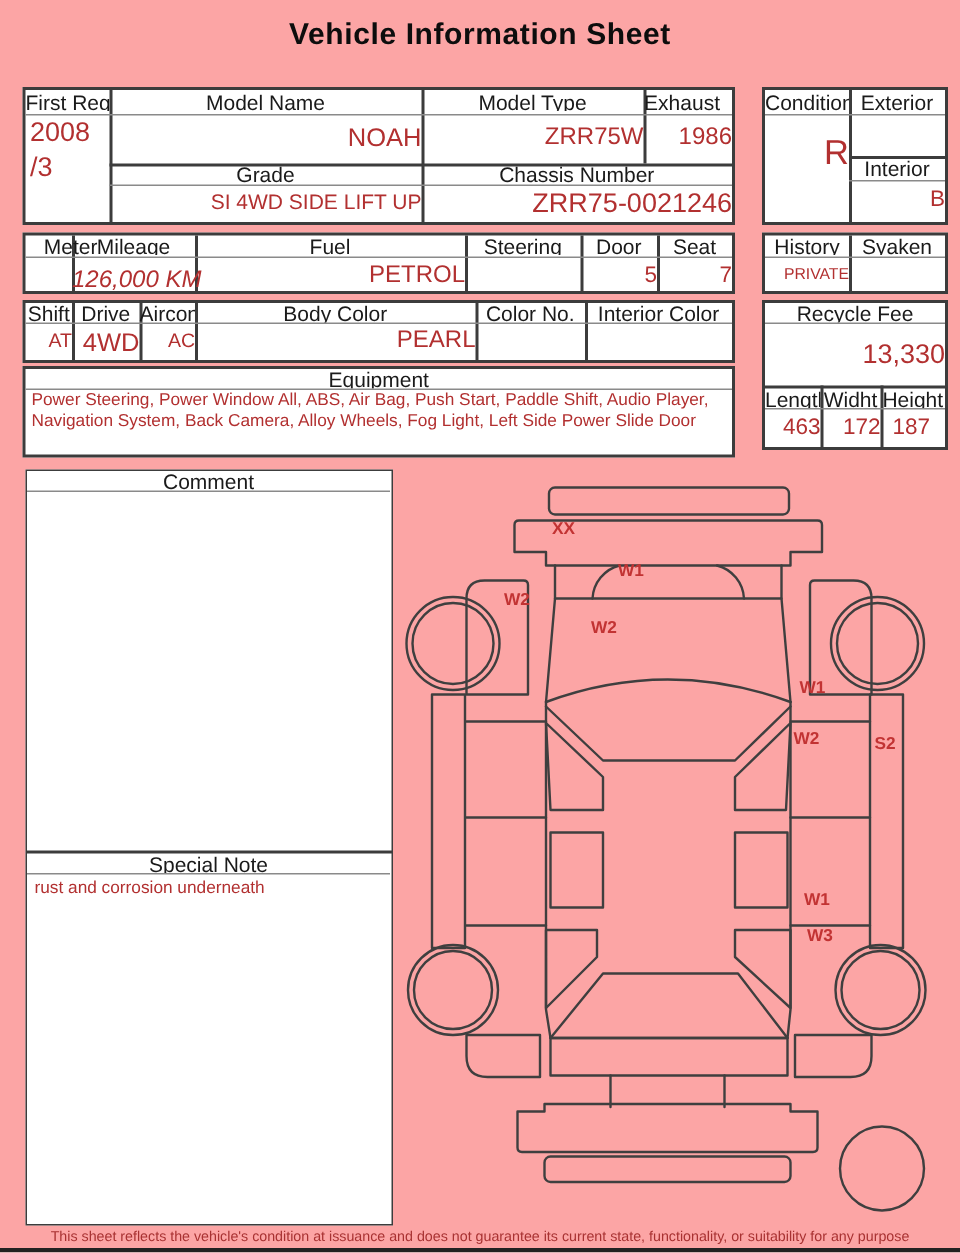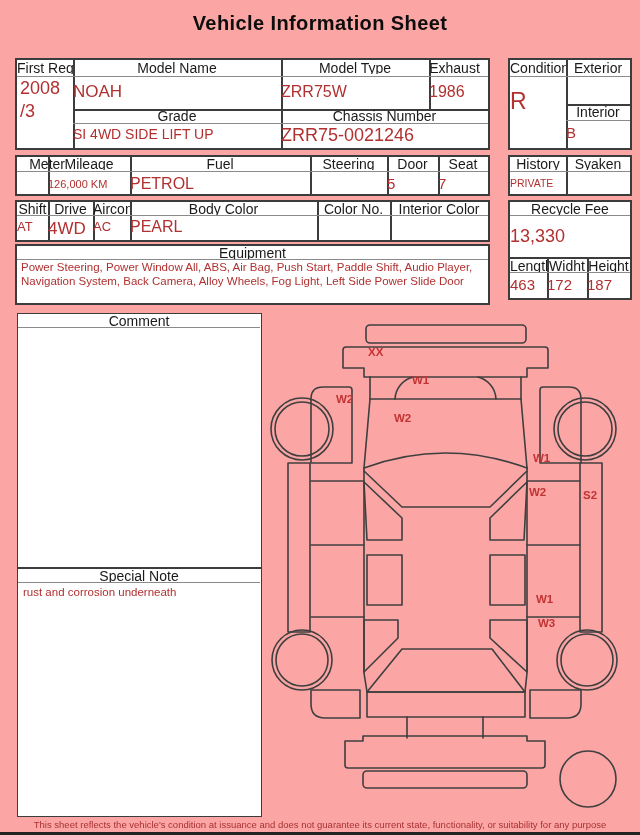--- a/index.html
+++ b/index.html
@@ -12,21 +12,21 @@
   .title {
     position:absolute; top:12px; left:0; width:640px; text-align:center;
     font-size:20px; font-weight:600; letter-spacing:0.4px; color:#0d0d0d;
   }
   .box { position:absolute; border:2px solid #3c3c3c; background:#fff; }
   .thin { border-width:1.5px; }
   .vl { position:absolute; width:2px; background:#3c3c3c; }
   .hl { position:absolute; height:2px; background:#3c3c3c; }
   .ul { position:absolute; height:1px; background:#8a8a8a; }
   .lbl { position:absolute; font-size:14px; color:#1a1a1a; text-align:center; line-height:12px; white-space:nowrap; overflow:hidden; }
-  .val { position:absolute; color:#b23030; text-align:left; white-space:nowrap; }
+  .val { position:absolute; color:#b23030; text-align:right; white-space:nowrap; }
   .big { font-size:16px; }
   .disclaimer {
     position:absolute; top:819px; left:0; width:640px; text-align:center;
     font-size:9.5px; color:#a83232;
   }
   .bottom-edge { position:absolute; left:0; top:832px; width:640px; height:3px; background:#222; }
   svg.diagram { position:absolute; left:268px; top:315px; }
   svg.diagram .ln { fill:none; stroke:#3f3f3f; stroke-width:1.6; stroke-linejoin:round; stroke-linecap:round; }
   svg.diagram text.mark {
     fill:#c23333; font-size:11.5px; font-weight:600;
@@ -55,21 +55,21 @@
       <div>2008</div>
       <div>/3</div>
     </div>
 
     <div class="lbl" style="left:56px;top:2px;width:208px;">Model Name</div>
     <div class="val" style="left:56px;top:22px;width:208px;font-size:17px;">NOAH</div>
 
     <div class="lbl" style="left:264px;top:2px;width:148px;">Model Type</div>
     <div class="val big" style="left:264px;top:23px;width:148px;">ZRR75W</div>
 
-    <div class="lbl" style="left:412px;top:2px;width:51px;">Exhaust</div>
+    <div class="lbl" style="left:412px;top:2px;width:51px;text-align:right;">Exhaust</div>
     <div class="val big" style="left:412px;top:23px;width:59px;">1986</div>
 
     <div class="lbl" style="left:56px;top:50px;width:208px;">Grade</div>
     <div class="val" style="left:56px;top:66px;width:208px;font-size:14px;">SI 4WD SIDE LIFT UP</div>
 
     <div class="lbl" style="left:264px;top:50px;width:207px;">Chassis Number</div>
     <div class="val" style="left:264px;top:65px;width:207px;font-size:18px;">ZRR75-0021246</div>
   </div>
 
   <div class="box" style="left:508px;top:58px;width:124px;height:92px;">
@@ -92,21 +92,21 @@
     <div class="vl" style="left:370px;top:0;height:37px;"></div>
     <div class="vl" style="left:421px;top:0;height:37px;"></div>
     <div class="ul" style="left:0;top:14px;width:471px;"></div>
     <div class="lbl" style="left:0;top:1px;width:48px;text-align:right;">Meter</div>
     <div class="lbl" style="left:31px;top:1px;width:82px;">Mileage</div>
     <div class="lbl" style="left:113px;top:1px;width:180px;">Fuel</div>
     <div class="lbl" style="left:293px;top:1px;width:77px;">Steering</div>
     <div class="lbl" style="left:370px;top:1px;width:51px;">Door</div>
     <div class="lbl" style="left:421px;top:1px;width:50px;">Seat</div>
     <div class="val" style="left:0;top:20px;width:31px;font-size:11px;"></div>
-    <div class="val" style="left:31px;top:21px;width:82px;font-size:11px;">126,000 KM</div>
+    <div class="val" style="left:31px;top:21px;width:82px;font-size:16px;font-style:italic;">126,000 KM</div>
     <div class="val big" style="left:113px;top:18px;width:180px;">PETROL</div>
     <div class="val" style="left:293px;top:20px;width:77px;font-size:11px;"></div>
     <div class="val" style="left:370px;top:18px;width:51px;font-size:15px;">5</div>
     <div class="val" style="left:421px;top:18px;width:50px;font-size:15px;">7</div>
   </div>
 
   <div class="box" style="left:508px;top:155px;width:124px;height:41px;">
     <div class="vl" style="left:56px;top:0;height:37px;"></div>
     <div class="ul" style="left:0;top:14px;width:120px;"></div>
     <div class="lbl" style="left:0;top:1px;width:56px;">History</div>

